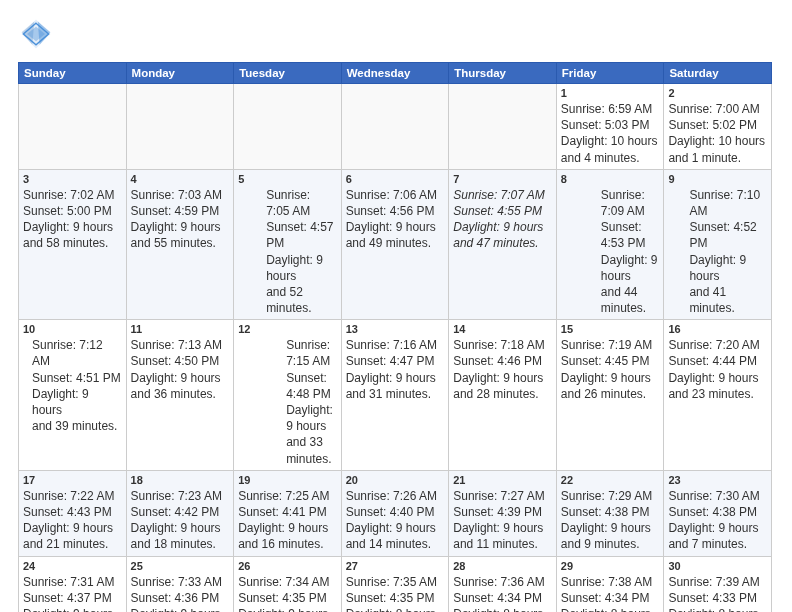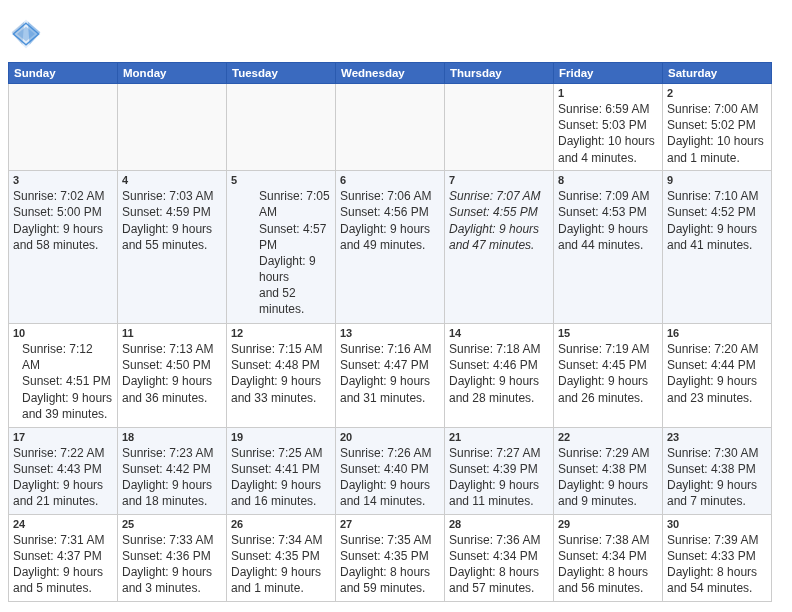--- a/index.html
+++ b/index.html
@@ -6,21 +6,21 @@
     body {
       font-family: Arial, sans-serif;
       background: #fff;
       width: 792px;
       height: 612px;
       overflow: hidden;
     }
     .page {
       width: 792px;
       height: 612px;
-      padding: 16px 20px 10px 8px;
+      padding: 16px 20px 10px 18px;
       display: flex;
       flex-direction: column;
     }
     .header {
       display: flex;
       justify-content: space-between;
       align-items: flex-start;
       margin-bottom: 10px;
     }
     .logo {
@@ -185,28 +185,28 @@
           </td>
           <td>
             <span class="day-num">7</span>
             <div class="day-info" style="white-space: pre-line; font-style: italic;">Sunrise: 7:07 AM
 Sunset: 4:55 PM
 Daylight: 9 hours
 and 47 minutes.</div>
           </td>
           <td>
             <span class="day-num">8</span>
-            <div class="day-info" style="white-space: pre-line;">Sunrise: 7:09 AM
+            <div class="day-info" style="white-space: pre-line; margin-left: 40px;">Sunrise: 7:09 AM
 Sunset: 4:53 PM
 Daylight: 9 hours
 and 44 minutes.</div>
           </td>
           <td>
             <span class="day-num">9</span>
-            <div class="day-info" style="white-space: pre-line;">Sunrise: 7:10 AM
+            <div class="day-info" style="white-space: pre-line; margin-left: 21px;">Sunrise: 7:10 AM
 Sunset: 4:52 PM
 Daylight: 9 hours
 and 41 minutes.</div>
           </td>
         </tr>
         <tr>
           <td>
             <span class="day-num">10</span>
             <div class="day-info" style="white-space: pre-line; margin-left: 9px;">Sunrise: 7:12 AM
 Sunset: 4:51 PM
@@ -215,21 +215,21 @@
           </td>
           <td>
             <span class="day-num">11</span>
             <div class="day-info" style="white-space: pre-line;">Sunrise: 7:13 AM
 Sunset: 4:50 PM
 Daylight: 9 hours
 and 36 minutes.</div>
           </td>
           <td>
             <span class="day-num">12</span>
-            <div class="day-info" style="white-space: pre-line;">Sunrise: 7:15 AM
+            <div class="day-info" style="white-space: pre-line; margin-left: 48px;">Sunrise: 7:15 AM
 Sunset: 4:48 PM
 Daylight: 9 hours
 and 33 minutes.</div>
           </td>
           <td>
             <span class="day-num">13</span>
             <div class="day-info" style="white-space: pre-line;">Sunrise: 7:16 AM
 Sunset: 4:47 PM
 Daylight: 9 hours
 and 31 minutes.</div>

